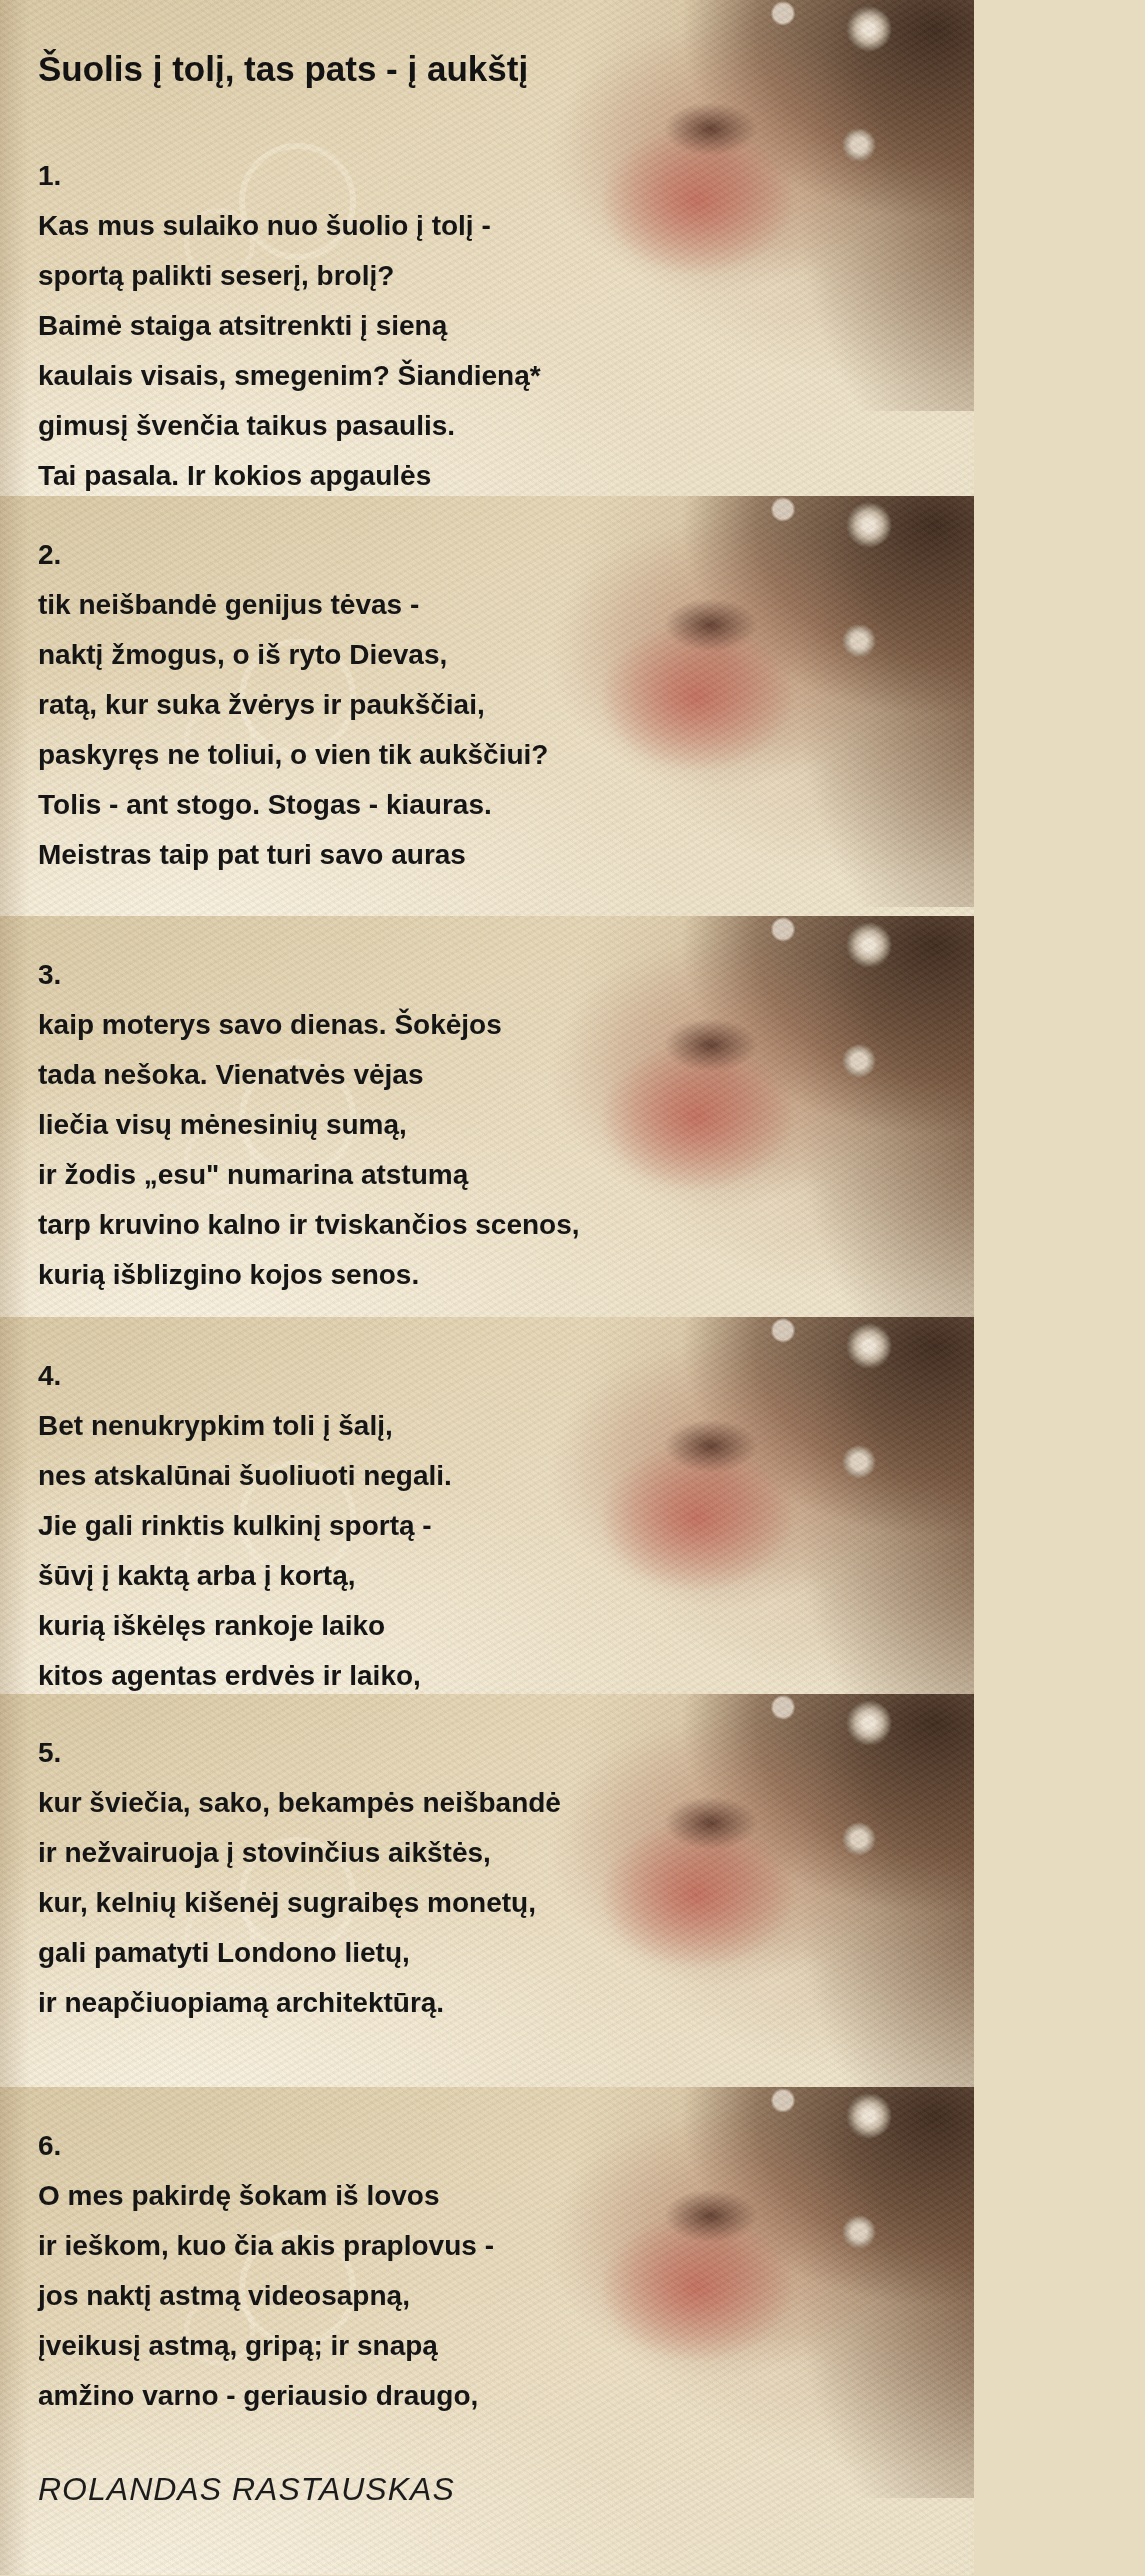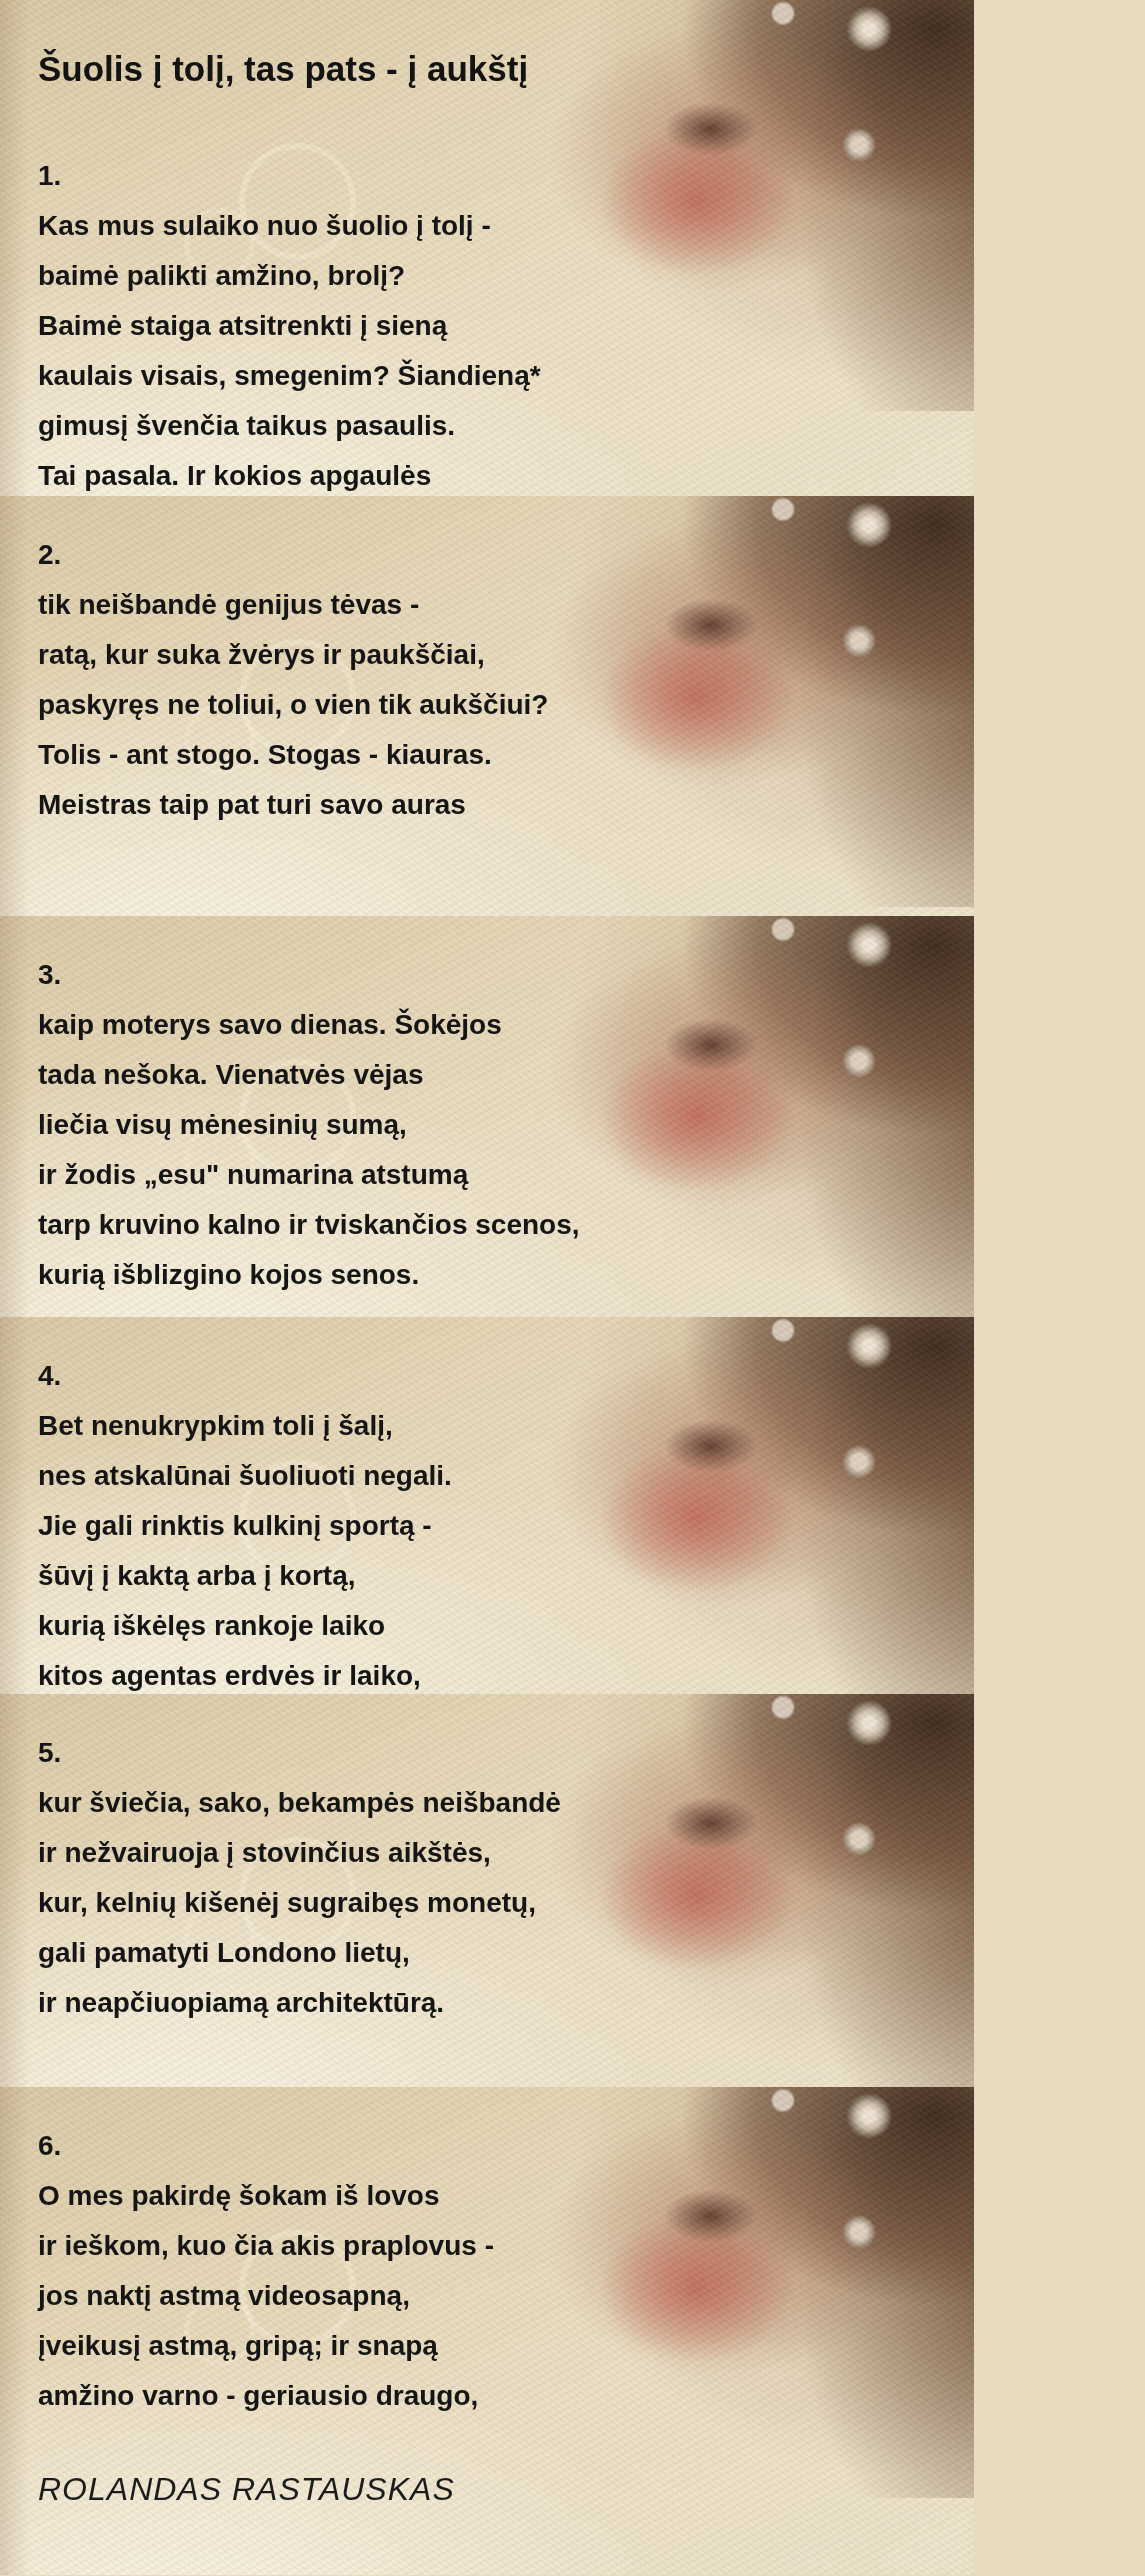--- a/index.html
+++ b/index.html
@@ -65,36 +65,37 @@
 <main>
 
   <section class="block s1">
     <div class="rose"></div>
     <div class="curl"></div>
     <div class="content">
       <h1>Šuolis į tolį, tas pats - į aukštį</h1>
       <div class="stanza">
         <div class="num">1.</div>
         <div class="line">Kas mus sulaiko nuo šuolio į tolį -</div>
-        <div class="line">baimė palikti amžino, brolį?</div>
+        <div class="line">sportą palikti seserį, brolį?</div>
         <div class="line">Baimė staiga atsitrenkti į sieną</div>
         <div class="line">kaulais visais, smegenim? Šiandieną*</div>
         <div class="line">gimusį švenčia taikus pasaulis.</div>
         <div class="line">Tai pasala. Ir kokios apgaulės</div>
       </div>
     </div>
   </section>
 
   <section class="block s2">
     <div class="rose"></div>
     <div class="curl"></div>
     <div class="content">
       <div class="stanza">
         <div class="num">2.</div>
         <div class="line">tik neišbandė genijus tėvas -</div>
+        <div class="line">naktį žmogus, o iš ryto Dievas,</div>
         <div class="line">ratą, kur suka žvėrys ir paukščiai,</div>
         <div class="line">paskyręs ne toliui, o vien tik aukščiui?</div>
         <div class="line">Tolis - ant stogo. Stogas - kiauras.</div>
         <div class="line">Meistras taip pat turi savo auras</div>
       </div>
     </div>
   </section>
 
   <section class="block s3">
     <div class="rose"></div>

